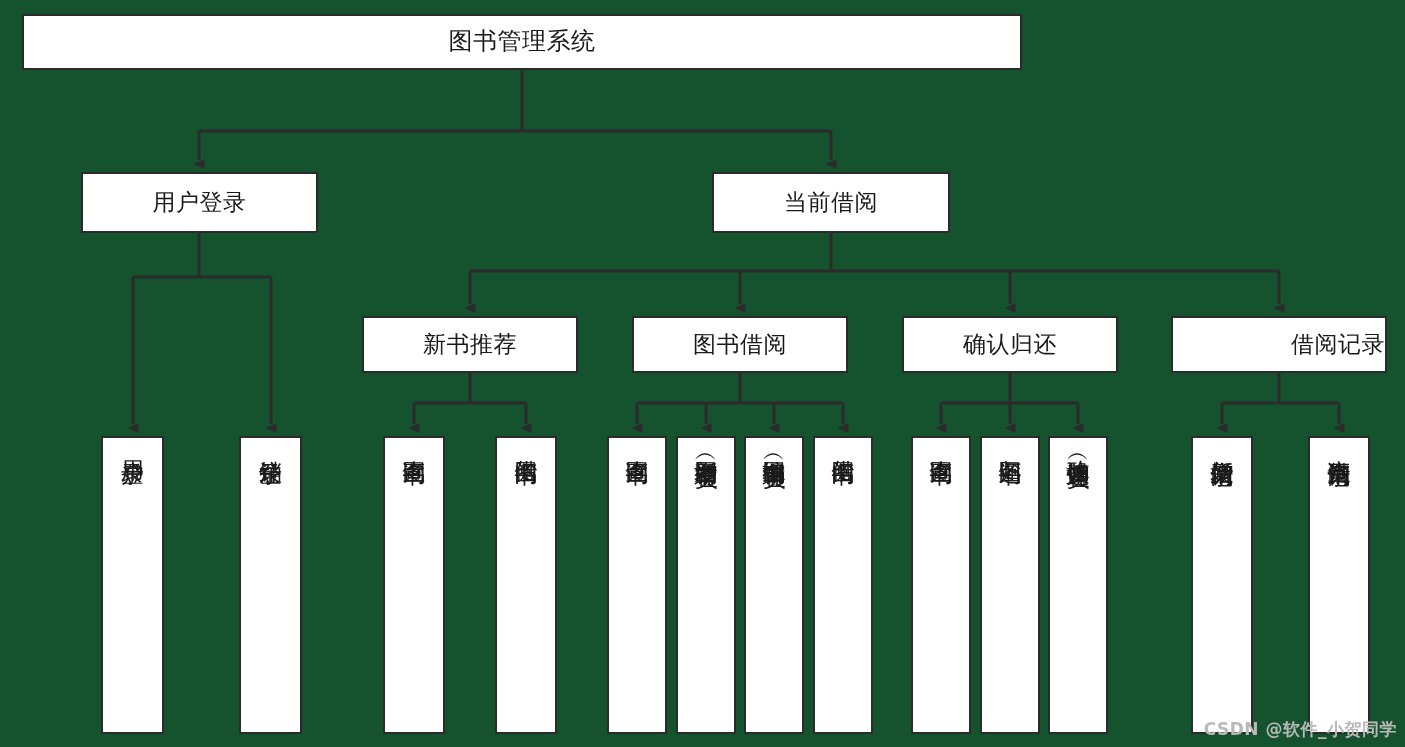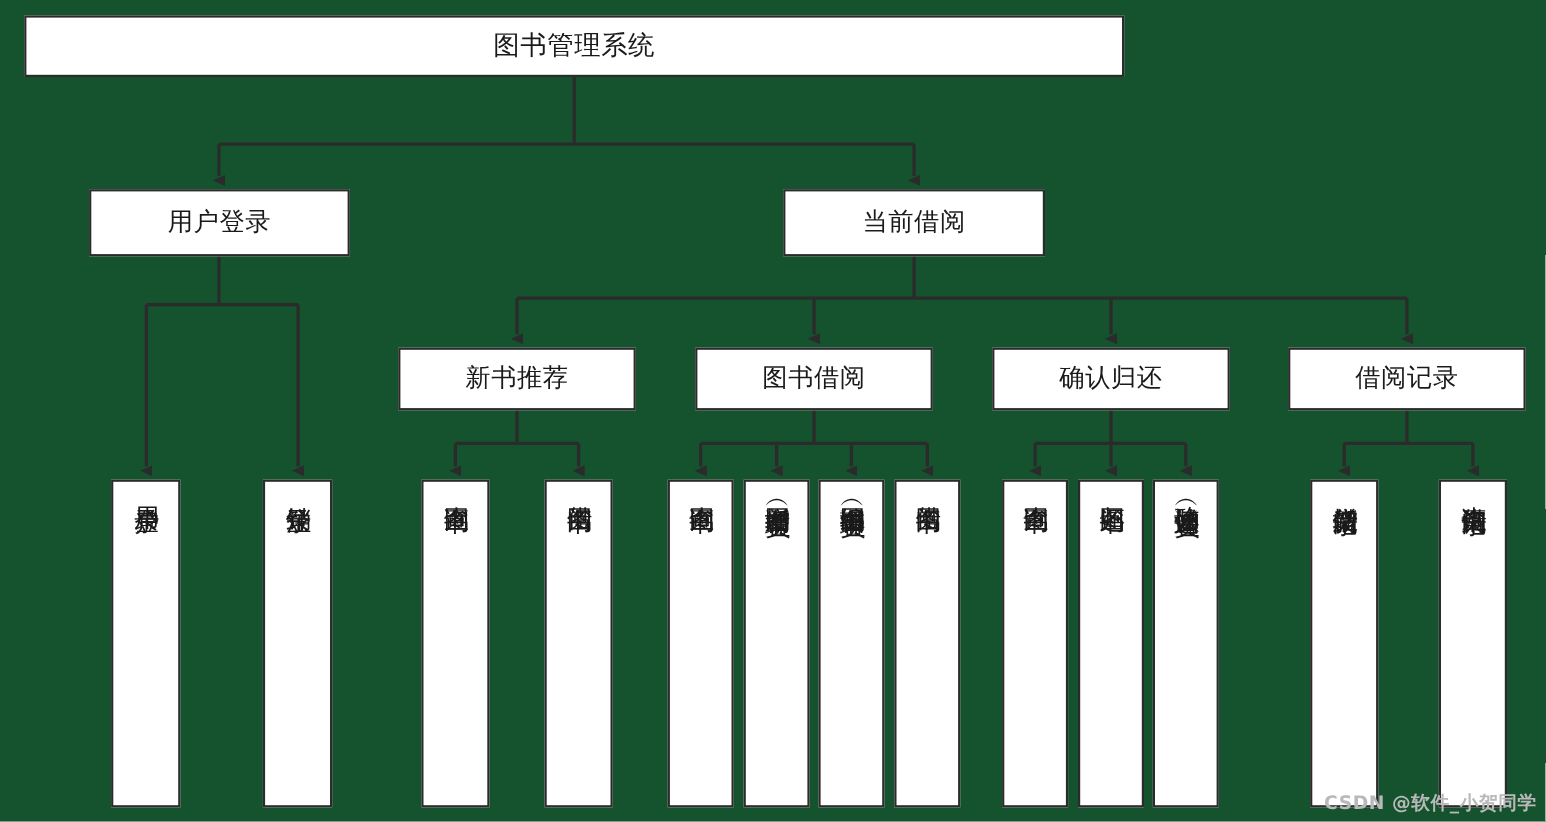--- a/index.html
+++ b/index.html
@@ -143,21 +143,21 @@
   </div>
 
   <div class="node horiz" style="left:632px; top:316px; width:216px; height:57px;">
     <span>图书借阅</span>
   </div>
 
   <div class="node horiz" style="left:902px; top:316px; width:216px; height:57px;">
     <span>确认归还</span>
   </div>
 
-  <div class="node horiz" style="left:1171px; top:316px; width:216px; height:57px;">
+  <div class="node horiz" style="left:1171px; top:316px; width:216px; height:57px;justify-content:flex-end;">
     <span>借阅记录</span>
   </div>
 
   <div class="node leaf" style="left:101px; top:436px; width:63px; height:298px;">
     <span class="vlabel">用户登录</span>
   </div>
 
   <div class="node leaf" style="left:239px; top:436px; width:63px; height:298px;">
     <span class="vlabel">注销登录</span>
   </div>

